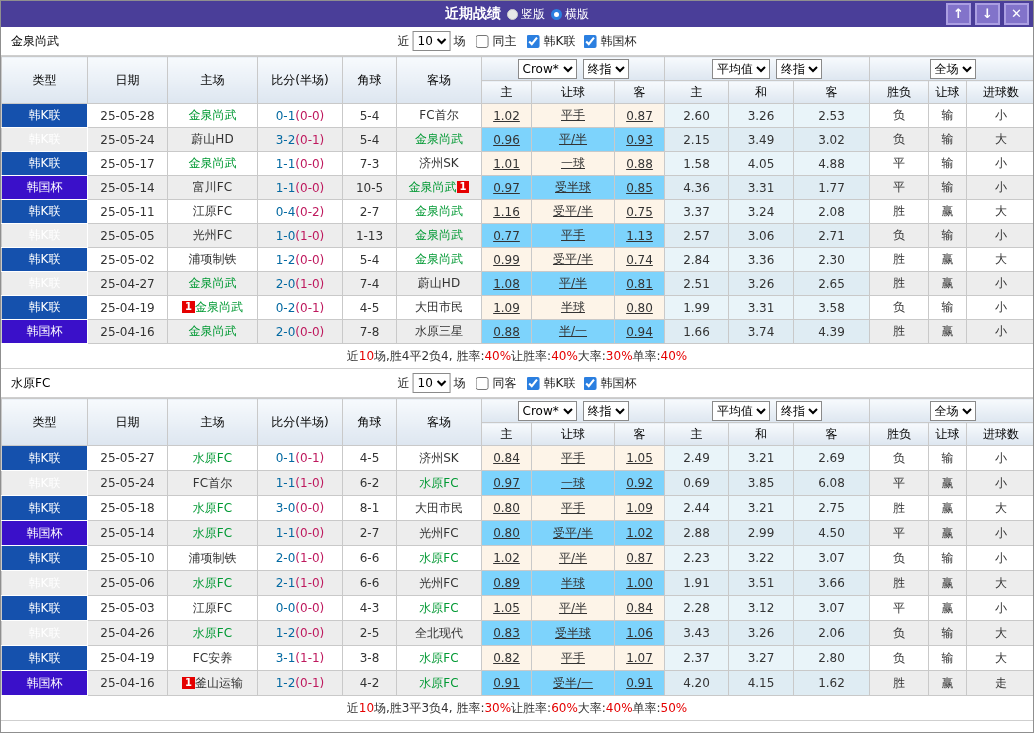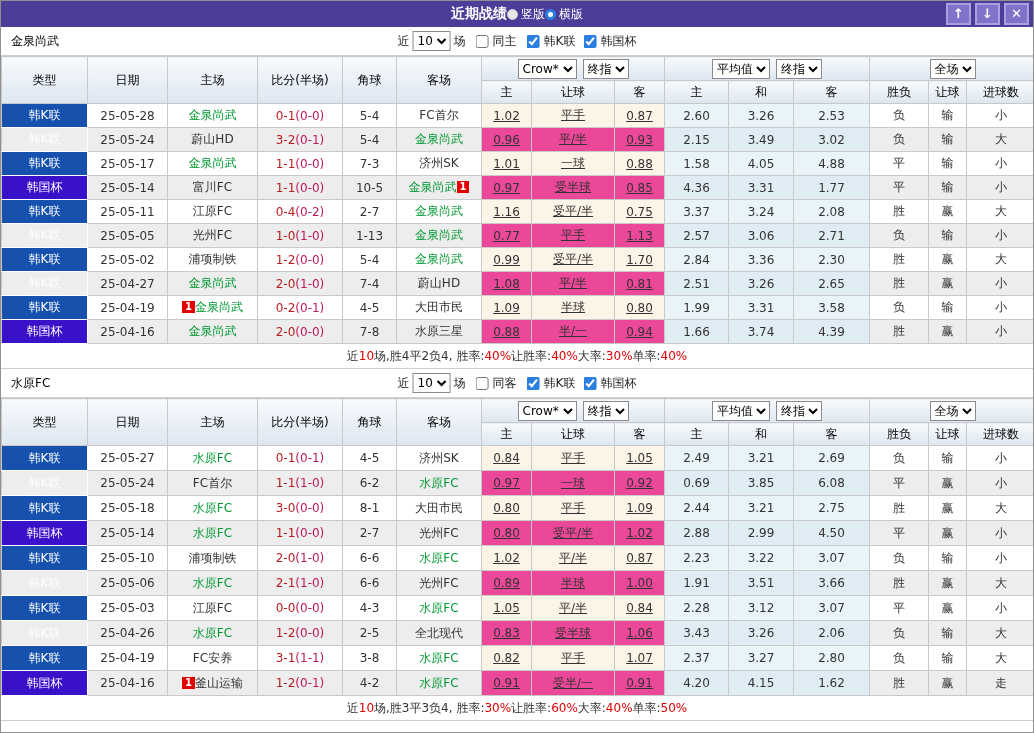--- a/index.html
+++ b/index.html
@@ -2,21 +2,21 @@
 <html><head>
 <meta charset="utf-8">
 <style>
   * { box-sizing: border-box; }
   html,body { margin:0; padding:0; background:#fff; }
   body { font-family:"DejaVu Sans","Liberation Sans",sans-serif; font-size:12px; color:#222; }
   .app { width:1034px; height:733px; border:1px solid #8f8f8f; background:#fff; overflow:hidden; }
 
   
   .titlebar { height:26px; background:#4a3e99; position:relative; display:flex; align-items:center; justify-content:center; color:#fff; }
-  .tb-center { display:flex; align-items:center; gap:0; }
+  .tb-center { display:flex; align-items:center; gap:6px; }
   .tb-title { font-weight:bold; font-size:14px; }
   .radio-item { display:inline-flex; align-items:center; gap:3px; cursor:pointer; font-size:12px; }
   .radio-circle { width:11px; height:11px; border-radius:50%; display:inline-block; }
   .radio-circle.off { background:#e8e8e8; border:1px solid #cfcfcf; }
   .radio-circle.on  { background:#fff; border:3px solid #2b7fe0; }
   .tb-buttons { position:absolute; right:4px; top:2px; display:flex; gap:4px; }
   .tbb { width:25px; height:22px; background:#8273ca; border:2px solid #ab9fe2; color:#fff; font-weight:bold; font-size:13px; line-height:16px; padding:0; cursor:pointer; font-family:"DejaVu Sans",sans-serif; }
 
   
   .controls { position:relative; height:29px; background:#fff; display:flex; align-items:center; border-bottom:1px solid #cfcfcf; }
@@ -29,27 +29,27 @@
   
   table.grid { border-collapse:collapse; table-layout:fixed; width:1034px; }
   .grid th, .grid td { border:1px solid #c9c9c9; text-align:center; overflow:hidden; white-space:nowrap; padding:0 1px; }
   .grid th { background:linear-gradient(#f7fafd,#dde6f0); font-weight:normal; height:23px; color:#000; }
   .grid th.hdd { height:24px;margin-top:42px; }
   .hdd select { height:20px; font-size:12px; border:1px solid #8a8a8a; background:#fff; margin:0 3px; font-family:"DejaVu Sans",sans-serif; }
   .grid td { height:24px; color:#333; }
   .sec2 .grid td { height:25px; }
   tr.even td { background:#ededed; }
   td.crow { background:#fdf4e8;text-decoration:underline; }
-  tr.even td.crow { background:#ec4899; }
+  tr.even td.crow { background:#7dd3fc; }
   td.avgc { background:#e9f4f9; }
   tr.even td.avgc { background:#dfecf3; }
   td.type { color:#fff; background:#1551ad; border-right-color:#fff; border-bottom-color:#fff; }
   td.type.cup { background:#3a10c9; }
   .self { color:#009933; }
-  .score-main { color:#b91c1c; }
+  .score-main { color:#0369a1; }
   .score-half { color:#be185d; }
   .badge { display:inline-block; background:#e50000; color:#fff; font-size:10px; line-height:12px; padding:0 3px; font-weight:bold; vertical-align:1px; }
   .t-win { color:#e50000; } .t-loss { color:#2b2bd0; } .t-draw { color:#089b37; }
 
   
   .summary { height:25px; display:flex; align-items:center; justify-content:center; background:#fff; border-bottom:1px solid #cfcfcf; color:#333; }
   .summary .red { color:#e50000; }
 </style>
 </head>
 <body>
@@ -236,21 +236,21 @@
             </tr>
             <tr>
               <td class="type">韩K联</td>
               <td>25-05-02</td>
               <td><span>浦项制铁</span></td>
               <td><span class="score-main">1-2</span><span class="score-half">(0-0)</span></td>
               <td>5-4</td>
               <td><span class="self">金泉尚武</span></td>
               <td class="crow">0.99</td>
               <td class="crow">受平/半</td>
-              <td class="crow">1.70</td>
+              <td class="crow">0.74</td>
               <td class="avgc">2.84</td>
               <td class="avgc">3.36</td>
               <td class="avgc">2.30</td>
               <td class="t-win">胜</td>
               <td class="t-win">赢</td>
               <td class="t-win">大</td>
             </tr>
             <tr class="even">
               <td class="type">韩K联</td>
               <td>25-04-27</td>

